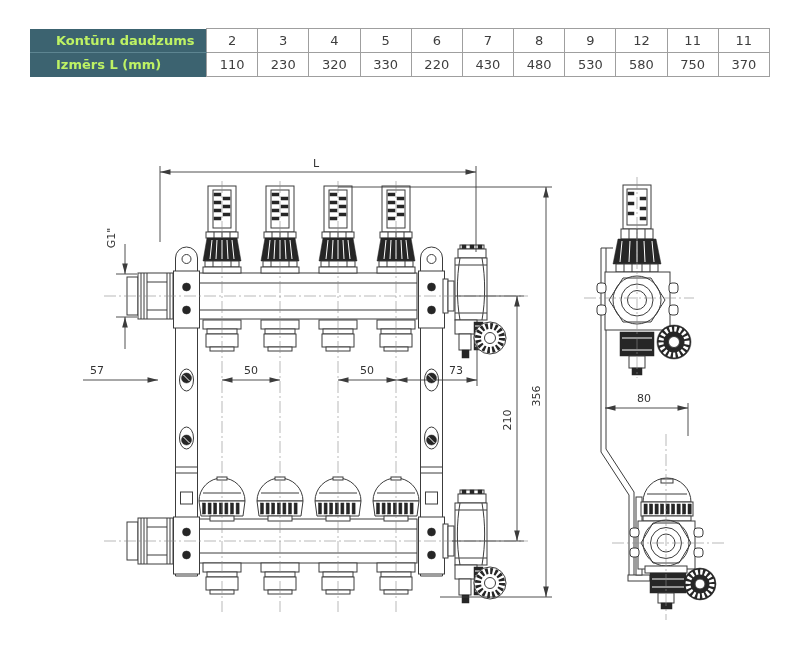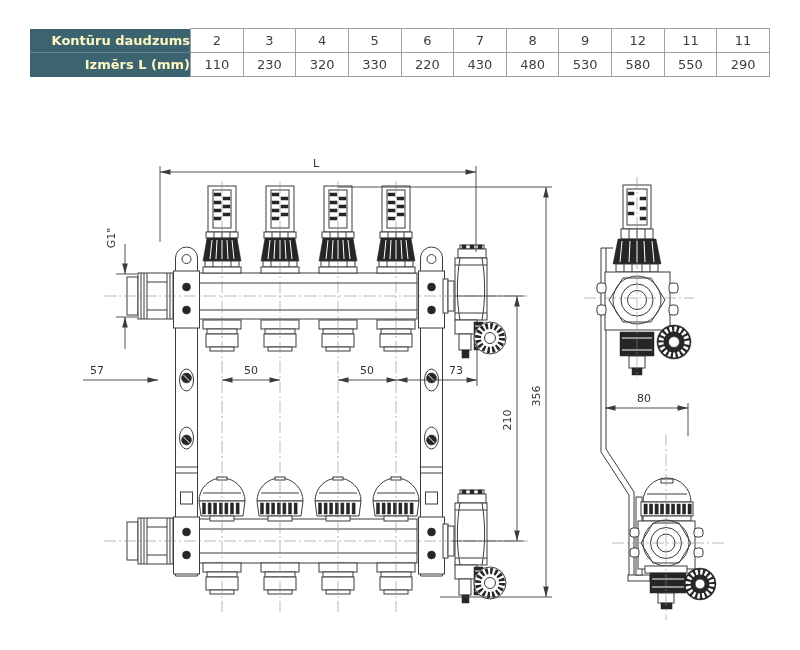--- a/index.html
+++ b/index.html
@@ -2,22 +2,22 @@
 <html><head>
 <meta charset="utf-8">
 <style>
   html,body{margin:0;padding:0;background:#e8e8e8;}
   #page{position:relative;width:800px;height:650px;background:#ffffff;overflow:hidden;
         font-family:"DejaVu Sans","Liberation Sans",sans-serif;}
   
   #spec{position:absolute;left:30px;top:28px;width:740px;border-collapse:collapse;table-layout:fixed;}
   #spec td{height:23px;font-size:13px;text-align:center;color:#3e3e3e;
            border:1px solid #9f9f9f;background:#fff;padding:0;}
-  #spec td.hd{background:#3c6370;color:#fef9c3;font-weight:bold;text-align:right;
-              padding-left:10px;border:none;width:150px;}
+  #spec td.hd{background:#3c6370;color:#bef264;font-weight:bold;text-align:left;
+              padding-left:26px;border:none;width:150px;}
   #spec tr:first-child td.hd{border-bottom:1px solid #5d8591;}
   
   svg{position:absolute;left:0;top:0;}
   .ln{stroke:#3c3c3c;fill:none;stroke-width:1;}
   .wh{fill:#ffffff;stroke:#3c3c3c;stroke-width:1;}
   .dk{fill:#262626;stroke:#262626;stroke-width:0.5;}
   .wl{stroke:#ffffff;fill:none;stroke-width:1;}
   .cl{stroke:#8a8a8a;stroke-width:0.6;fill:none;stroke-dasharray:12 3 2 3;}
   .dim{stroke:#3c3c3c;stroke-width:0.9;fill:none;}
   text.dimtxt{font:11px "DejaVu Sans",sans-serif;fill:#333;}
@@ -47,22 +47,22 @@
       <td class="hd">Izmērs L (mm)</td>
       <td>110</td>
       <td>230</td>
       <td>320</td>
       <td>330</td>
       <td>220</td>
       <td>430</td>
       <td>480</td>
       <td>530</td>
       <td>580</td>
-      <td>550</td>
-      <td>290</td>
+      <td>750</td>
+      <td>370</td>
     </tr>
   </tbody>
     </table>
 
   <svg width="800" height="650" viewBox="0 0 800 650">
     <defs>
       <marker id="arr" markerWidth="12" markerHeight="8" refX="11" refY="4" orient="auto-start-reverse" markerUnits="userSpaceOnUse">
         <path d="M0.5,1.2 L11,4 L0.5,6.8 Z" fill="#3c3c3c"></path>
       </marker>
 

